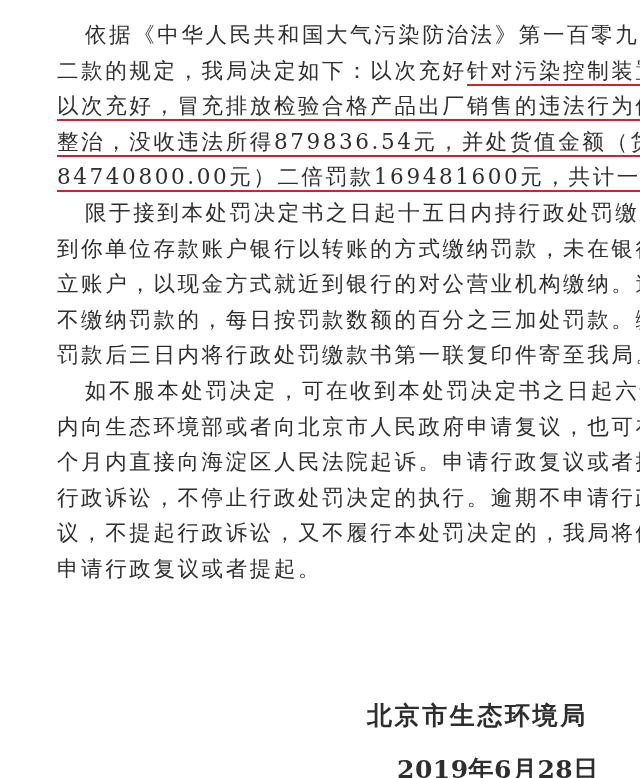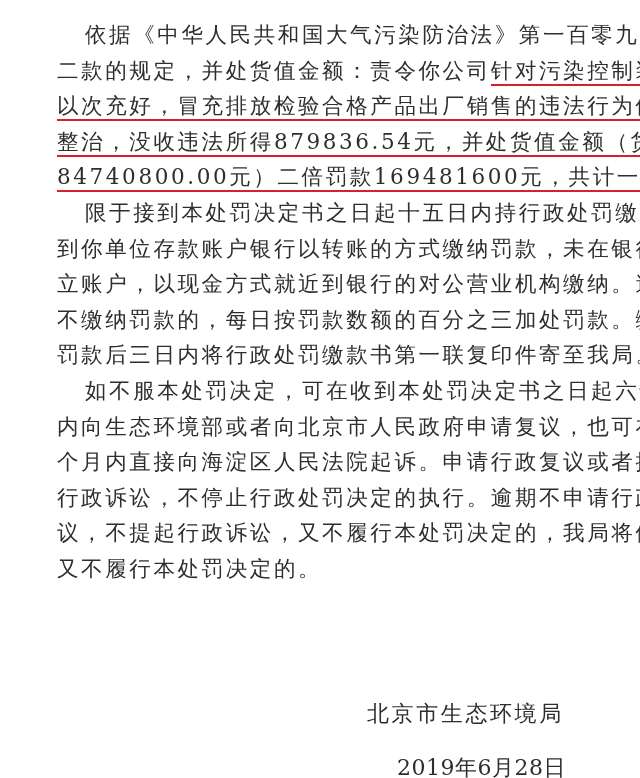--- a/index.html
+++ b/index.html
@@ -4,49 +4,49 @@
 <style>
   html, body { margin: 0; padding: 0; background: #ffffff; }
   body { width: 640px; height: 778px; position: relative; overflow: hidden;
          font-family: "DejaVu Serif", "Liberation Serif", serif; color: #2e2e2e; }
   .doc { position: absolute; left: 57px; top: 17px; width: 528px; }
   .para { margin: 0; font-size: 21.5px; line-height: 35.6px; letter-spacing: 2.6px;
           text-indent: 28px; text-align: justify; text-align-last: left; }
   .line { display: block; white-space: nowrap; }
   .line.first { padding-left: 28px; }
   .ul { text-decoration: none; border-bottom: 2px solid #d42030; padding-bottom: 1px; }
-  .sig { position: absolute; font-size: 22px; letter-spacing: 2.6px; white-space: nowrap; }
+  .sig { position: absolute; font-size: 25px; letter-spacing: 2.6px; white-space: nowrap; font-weight: bold; }
   .sig-org { left: 367px; top: 699px; }
   .sig-date { left: 397px; top: 753px; letter-spacing: 0.5px; }
 </style>
 </head>
 <body>
 
 <div class="doc">
 
   <p class="para" style="text-indent:0">
     <span class="line first">依据《中华人民共和国大气污染防治法》第一百零九条第</span>
-    <span class="line"><span>二款的规定，并处货值金额：责令你公司</span><span class="ul">针对污染控制装置</span></span>
+    <span class="line"><span>二款的规定，我局决定如下：以次充好</span><span class="ul">针对污染控制装置</span></span>
     <span class="line"><span class="ul">以次充好，冒充排放检验合格产品出厂销售的违法行为停产</span></span>
     <span class="line"><span class="ul">整治，没收违法所得879836.54元，并处货值金额（货值金额</span></span>
     <span class="line"><span class="ul">84740800.00元）二倍罚款169481600元，共计一亿七千万零</span></span>
   </p>
 
   <p class="para" style="text-indent:0">
     <span class="line first">限于接到本处罚决定书之日起十五日内持行政处罚缴款书</span>
     <span class="line">到你单位存款账户银行以转账的方式缴纳罚款，未在银行开</span>
     <span class="line">立账户，以现金方式就近到银行的对公营业机构缴纳。逾期</span>
     <span class="line">不缴纳罚款的，每日按罚款数额的百分之三加处罚款。缴纳</span>
     <span class="line">罚款后三日内将行政处罚缴款书第一联复印件寄至我局。</span>
   </p>
 
   <p class="para" style="text-indent:0">
     <span class="line first">如不服本处罚决定，可在收到本处罚决定书之日起六十日</span>
     <span class="line">内向生态环境部或者向北京市人民政府申请复议，也可在六</span>
     <span class="line">个月内直接向海淀区人民法院起诉。申请行政复议或者提起</span>
     <span class="line">行政诉讼，不停止行政处罚决定的执行。逾期不申请行政复</span>
     <span class="line">议，不提起行政诉讼，又不履行本处罚决定的，我局将依法</span>
-    <span class="line">又不履行本处罚决定的。</span>
+    <span class="line">申请行政复议或者提起。</span>
   </p>
 </div>
 
 <div class="sig sig-org">北京市生态环境局</div>
 <div class="sig sig-date">2019年6月28日</div>
 
 </body></html>

